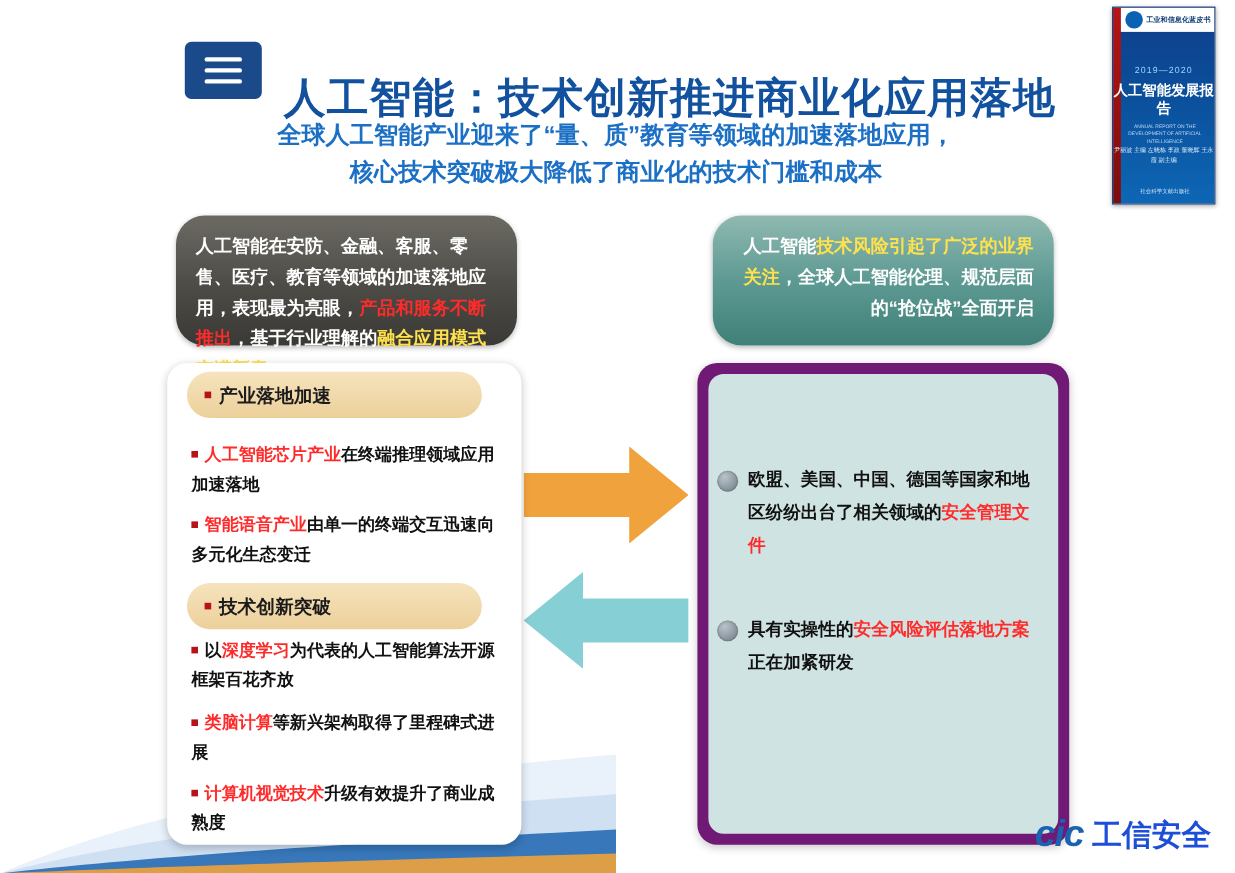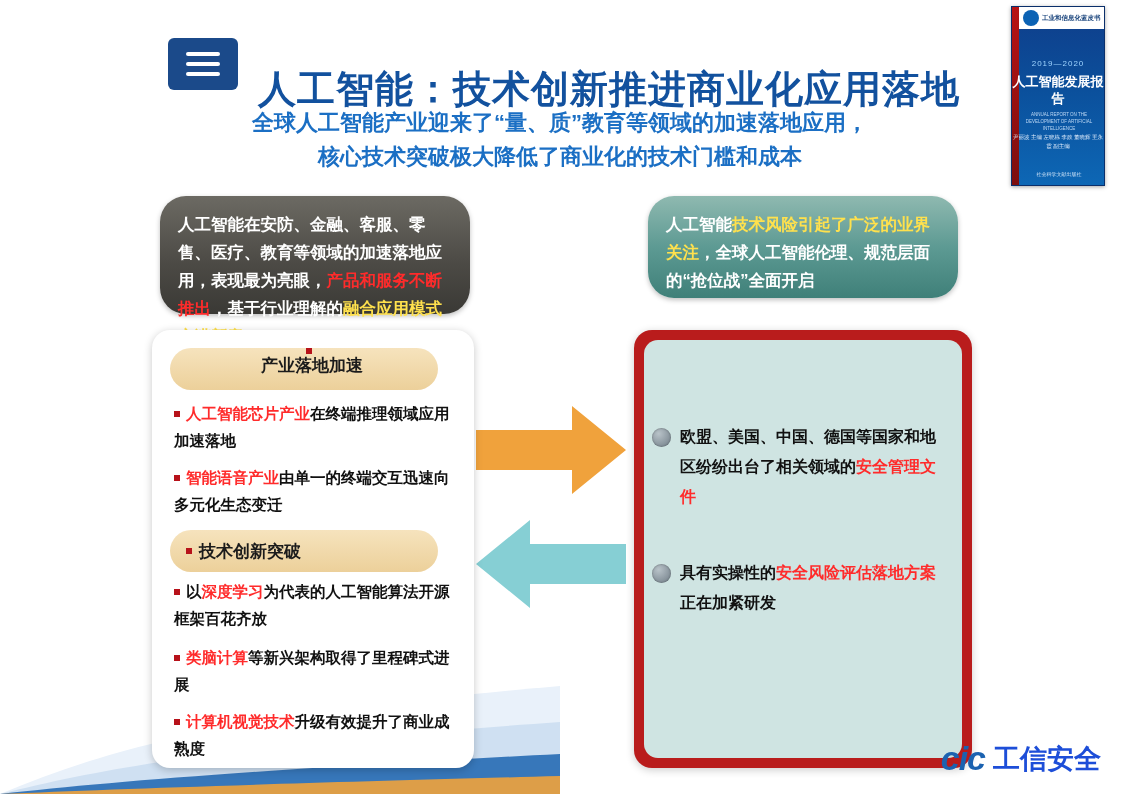--- a/index.html
+++ b/index.html
@@ -56,57 +56,57 @@
     position:absolute;border-radius:26px;color:#fff;font-size:16.5px;line-height:28px;
     padding:14px 18px;box-sizing:border-box;font-weight:bold;
     box-shadow:0 2px 5px rgba(0,0,0,.25);
   }
   .topbox.left{
     left:160px;top:196px;width:310px;height:118px;
     background:linear-gradient(180deg,#6c6a63 0%,#4d4b46 55%,#3a3935 100%);
     text-align:left;
   }
   .topbox.right{
-    left:648px;top:196px;width:310px;height:102px;
+    left:648px;top:196px;width:310px;height:118px;
     background:linear-gradient(180deg,#8fb9b0 0%,#5d9a93 50%,#3f8079 100%);
-    text-align:left;
+    text-align:right;
   }
   .hl-red{color:#ff2b2b;}
   .hl-yellow{color:#ffe14d;}
 
   
   .panel-left{
     position:absolute;left:152px;top:330px;width:322px;height:438px;
     background:#ffffff;border-radius:18px;box-shadow:0 2px 8px rgba(0,0,0,.22);
   }
   .pill{
     position:absolute;left:18px;width:268px;height:42px;border-radius:21px;
     background:linear-gradient(180deg,#f6e3bd,#ecd09a);
     display:flex;align-items:center;padding-left:16px;box-sizing:border-box;
     color:#1b1b1b;font-size:17px;font-weight:bold;
   }
   .pill .sq{width:6px;height:6px;background:#b7121a;margin-right:7px;display:inline-block;}
-  .pill.p1{top:18px;flex-direction:column;}
+  .pill.p1{top:8px;}
   .pill.p2{top:200px;}
 
   .bullet{
     position:absolute;left:22px;width:280px;color:#111;font-size:15.5px;line-height:27px;
     font-weight:bold;
   }
   .bullet .sq{display:inline-block;width:6px;height:6px;background:#b7121a;margin-right:6px;vertical-align:2px;}
   .b1{top:70px;}
   .b2{top:134px;}
   .b3{top:248px;}
   .b4{top:314px;}
   .b5{top:378px;}
 
   
   .panel-right{
     position:absolute;left:634px;top:330px;width:338px;height:438px;
-    background:#b91c1c;border-radius:18px;box-shadow:0 2px 8px rgba(0,0,0,.2);
+    background:#701a75;border-radius:18px;box-shadow:0 2px 8px rgba(0,0,0,.2);
   }
   .panel-right .inner{
     position:absolute;left:10px;top:10px;right:10px;bottom:10px;
     background:#cfe4e2;border-radius:14px;
   }
   .rb{
     position:absolute;left:36px;width:262px;color:#111;font-size:16px;line-height:30px;font-weight:bold;
   }
   .rb1{top:82px;}
   .rb2{top:218px;}

